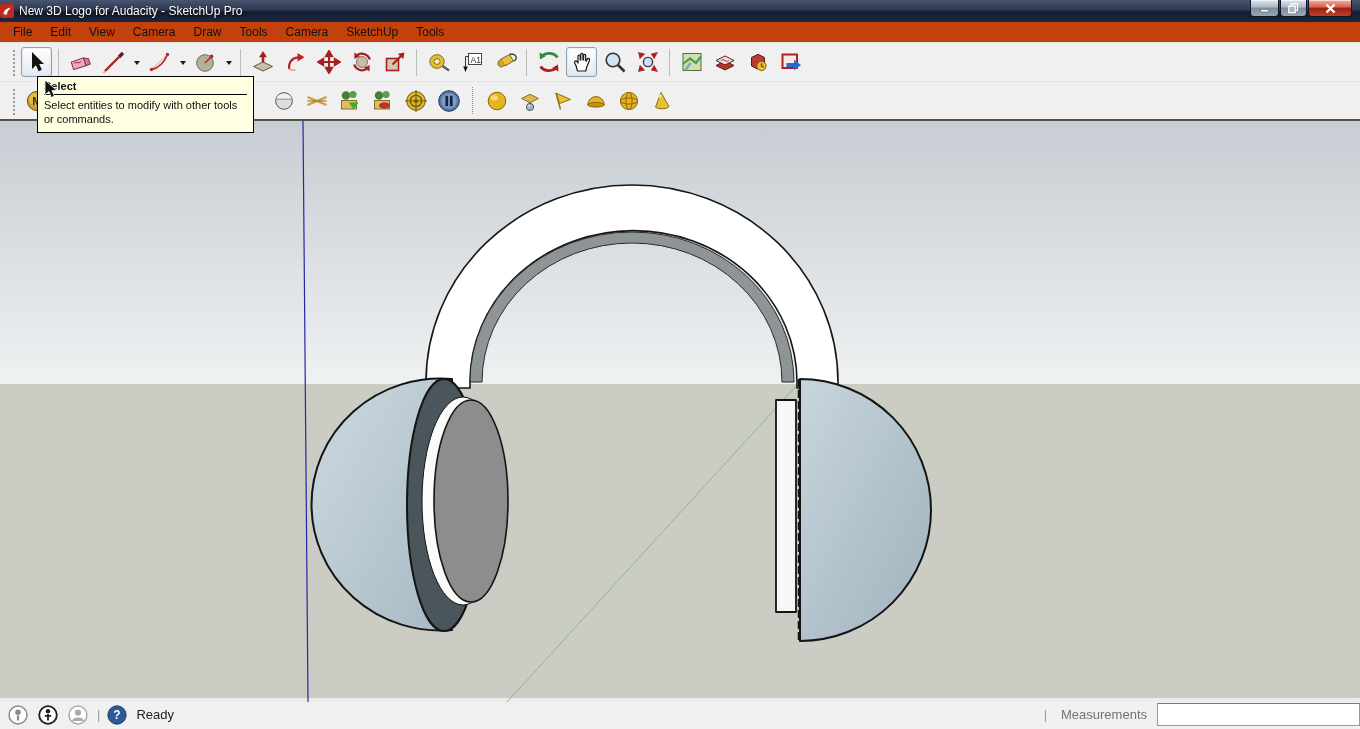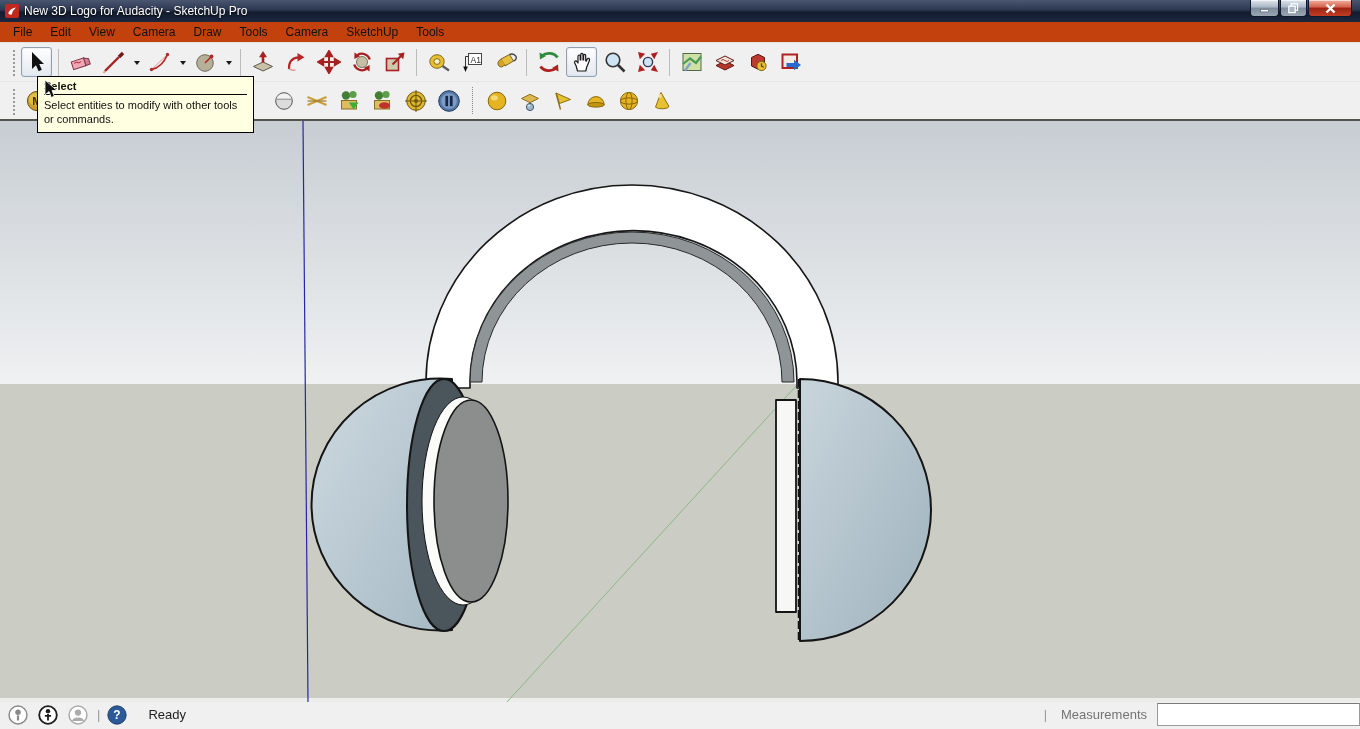--- a/index.html
+++ b/index.html
@@ -4,21 +4,21 @@
 <style>
   html,body{margin:0;padding:0;background:#444;}
   *{box-sizing:border-box;}
   .window{
     width:1360px;height:729px;position:relative;overflow:hidden;
     font-family:"Liberation Sans","DejaVu Sans",sans-serif;
     background:#f0f0f0;
   }
   
   .titlebar{
-    height:22px;display:flex;align-items:center;padding-left:5px;
+    height:22px;display:flex;align-items:center;
     background:linear-gradient(#4a5670 0%,#2c3852 45%,#131c2e 55%,#1c2740 100%);
     color:#fff;font-size:12px;position:relative;
   }
   .titlebar .appicon{width:14px;height:14px;margin-right:5px;flex:none;display:flex;}
   .titlebar .title{flex:1;white-space:nowrap;text-shadow:0 1px 2px #000;}
   .wincontrols{position:absolute;right:8px;top:0;display:flex;}
   .winbtn{
     height:17px;border:1px solid #10192b;border-top:none;border-radius:0 0 4px 4px;
     display:flex;align-items:center;justify-content:center;margin-left:1px;
     background:linear-gradient(#dfe6ee 0%,#aab6c4 45%,#7e8c9c 50%,#9aa6b2 100%);
@@ -67,21 +67,21 @@
   }
   .vpsvg{display:block;}
   
   .statusbar{
     height:29px;background:#f0f0f0;display:flex;align-items:center;
     font-size:12px;color:#222;padding-left:7px;
   }
   .sicon{width:22px;height:22px;display:flex;margin-right:8px;flex:none;}
   .sicon svg{width:22px;height:22px;}
   .ssep{color:#999;margin:0 6px 0 0;font-size:13px;}
-  .ready{margin-left:12px;font-size:13px;}
+  .ready{margin-left:0;font-size:13px;}
   .sb-right{margin-left:auto;display:flex;align-items:center;height:100%;}
   .measure-label{margin:0 10px 0 8px;font-size:13px;color:#737373;}
   .measure-input{
     width:203px;height:23px;border:1px solid #9a9a9a;border-top-color:#7a7a7a;
     background:#fff;font-size:12px;padding:0 4px;outline:none;
     font-family:"Liberation Sans",sans-serif;
   }
 </style>
 </head>
 <body>

